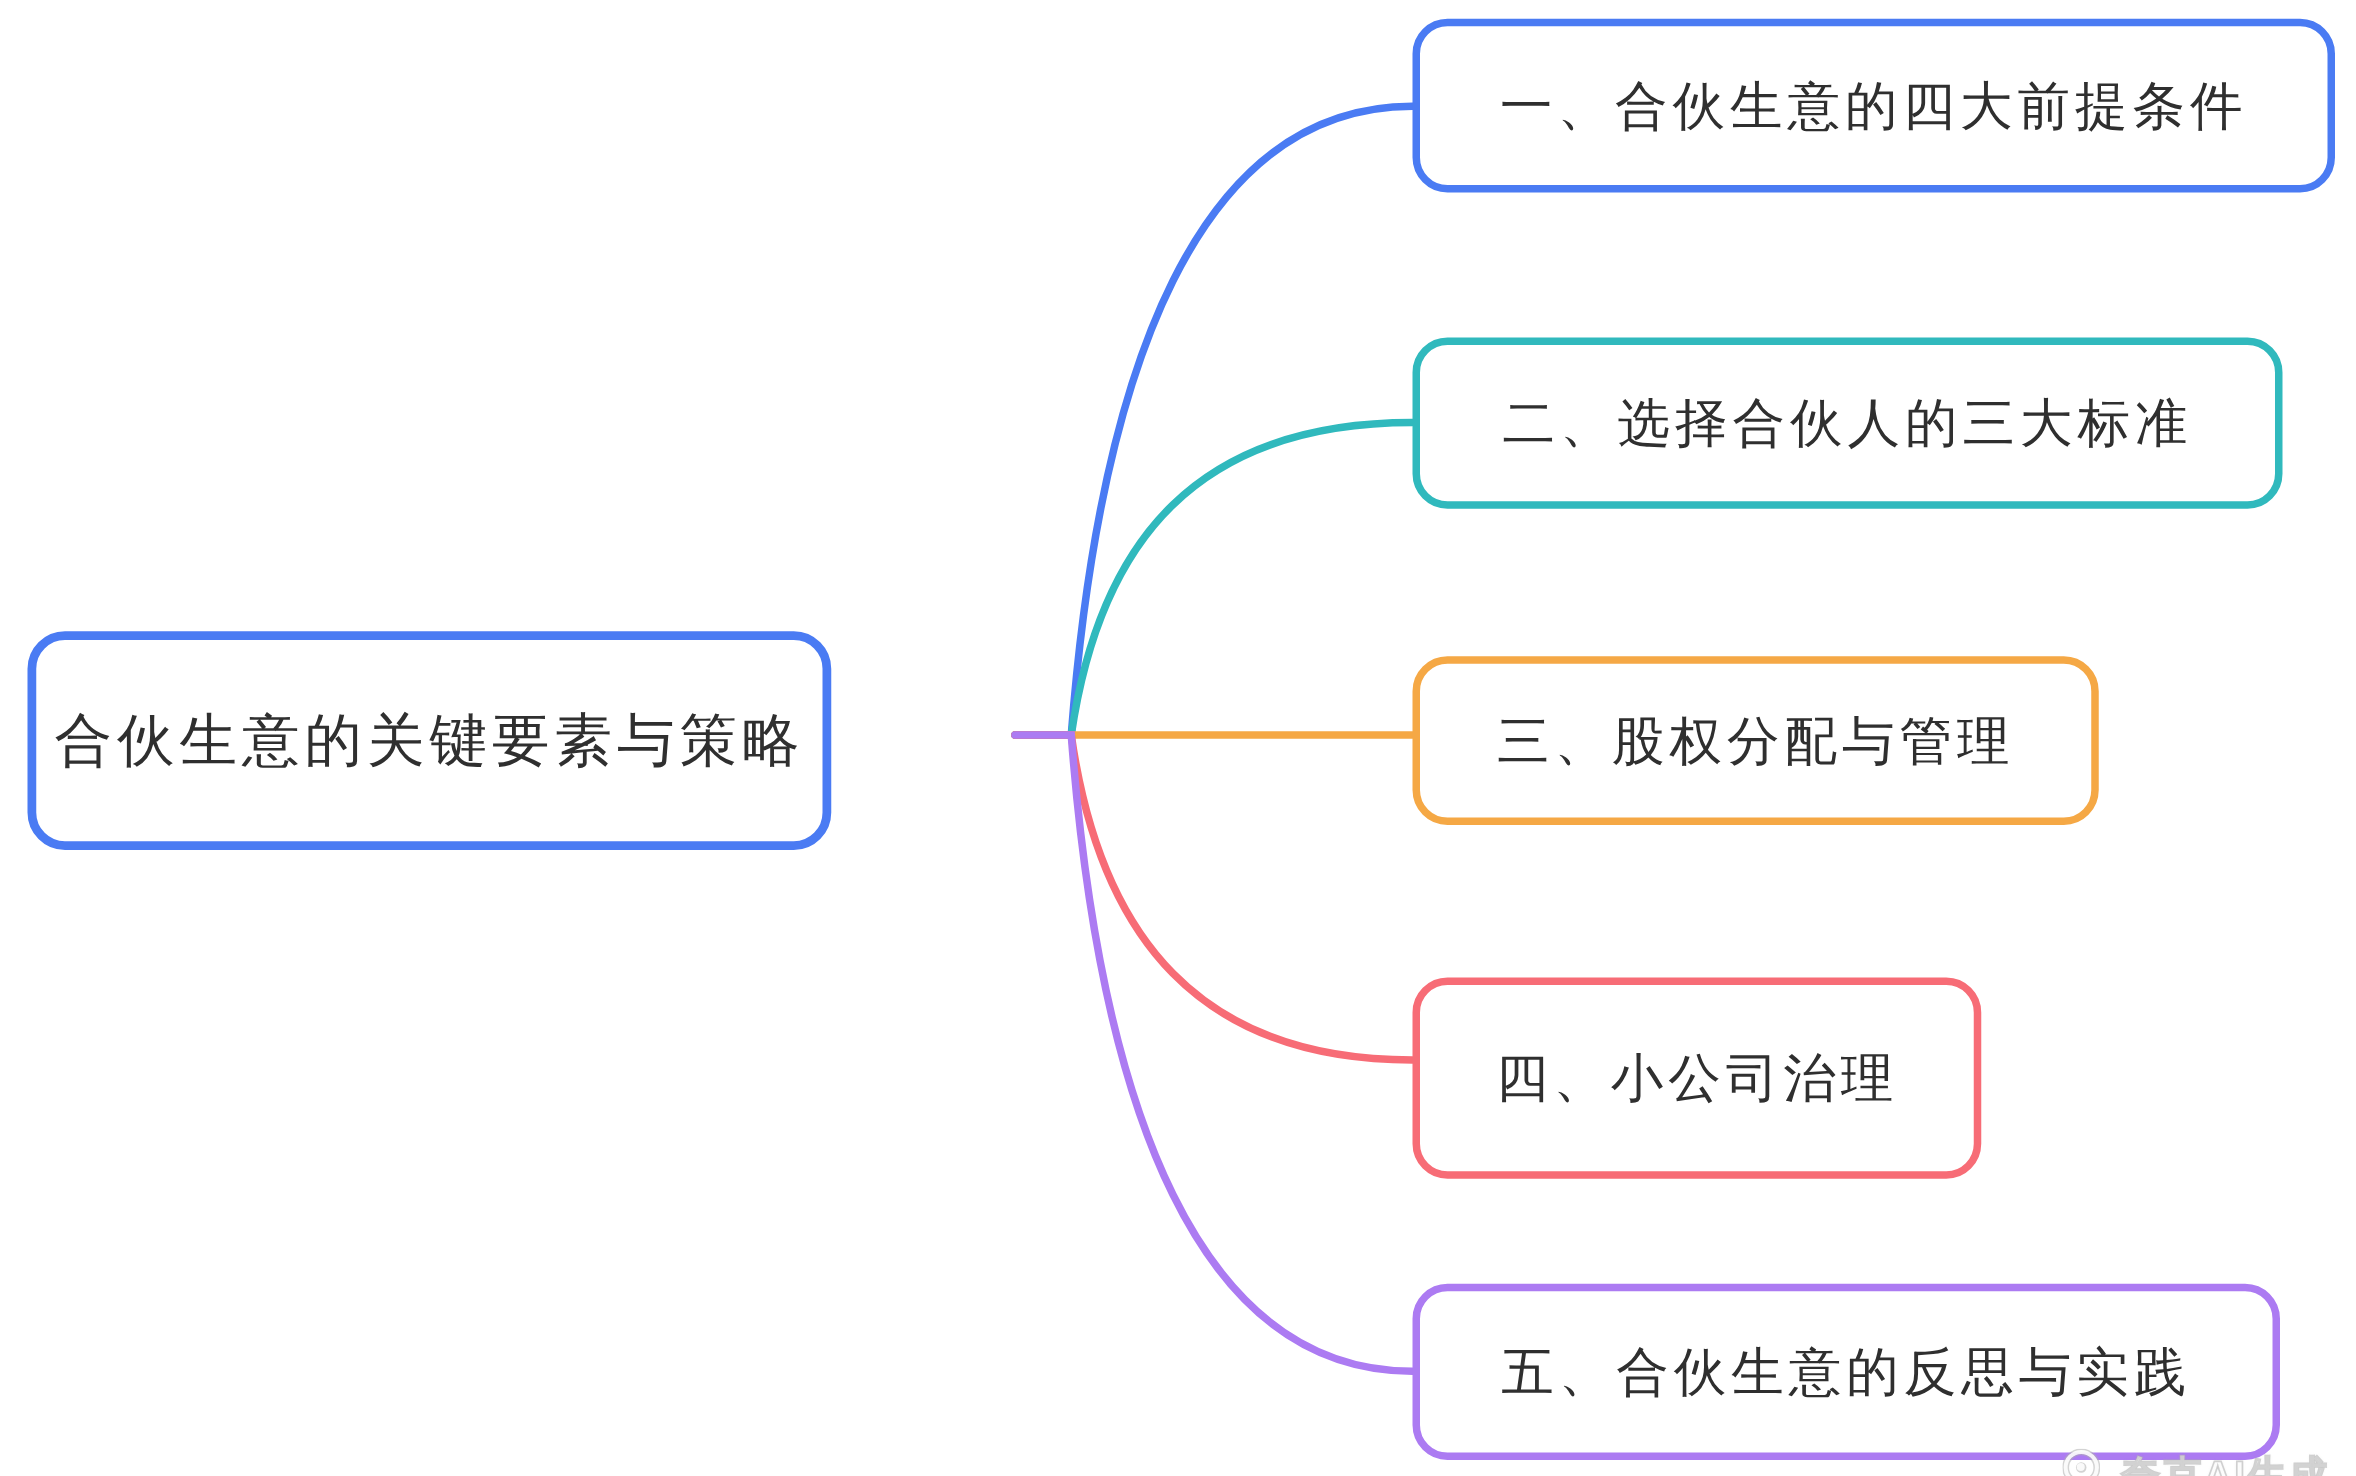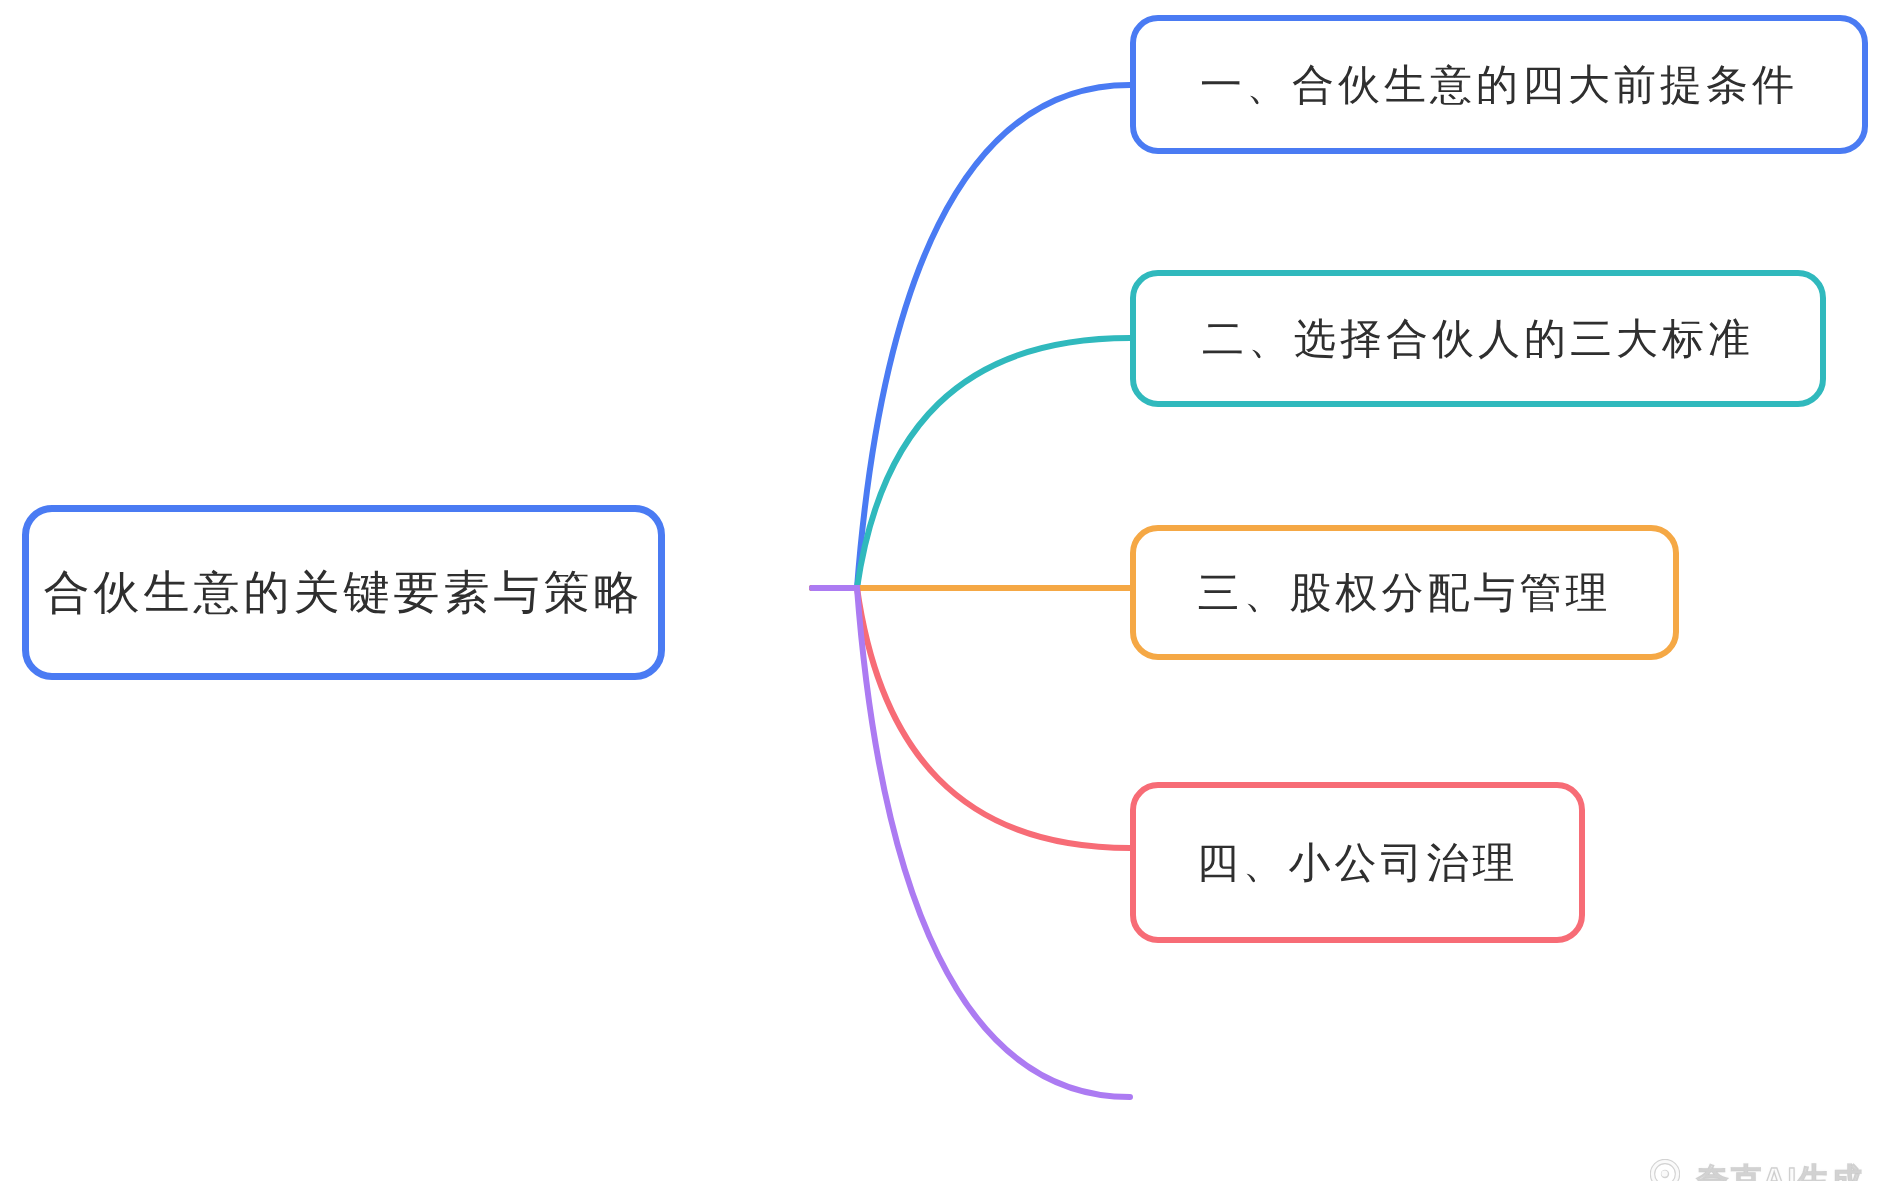--- a/index.html
+++ b/index.html
@@ -102,20 +102,23 @@
   </div>
 
   <div id="branch-node-3" class="node branch-node" style="border-color: rgb(245, 168, 69); justify-content: center;">
     <span class="label">三、股权分配与管理</span>
   </div>
 
   <div id="branch-node-4" class="node branch-node" style="border-color: rgb(247, 108, 118);">
     <span class="label">四、小公司治理</span>
   </div>
 
+  <div id="branch-node-5" class="node branch-node" style="border-color: rgb(172, 123, 242);">
+    <span class="label">五、合伙生意的反思与实践</span>
+  </div>
 
   <div id="watermark">
     <svg width="30" height="30" viewBox="0 0 30 30">
       <circle cx="15" cy="15" r="12.5" fill="none" stroke="rgba(175,175,175,0.55)" stroke-width="5.5"></circle>
       <circle cx="15" cy="15" r="12.5" fill="none" stroke="rgba(255,255,255,0.88)" stroke-width="3.2"></circle>
       <circle cx="15" cy="15" r="4.2" fill="rgba(175,175,175,0.55)"></circle>
       <circle cx="14.6" cy="14.6" r="3.2" fill="rgba(255,255,255,0.88)"></circle>
     </svg>
     <span class="wm-text">夸克AI生成</span>
   </div>

